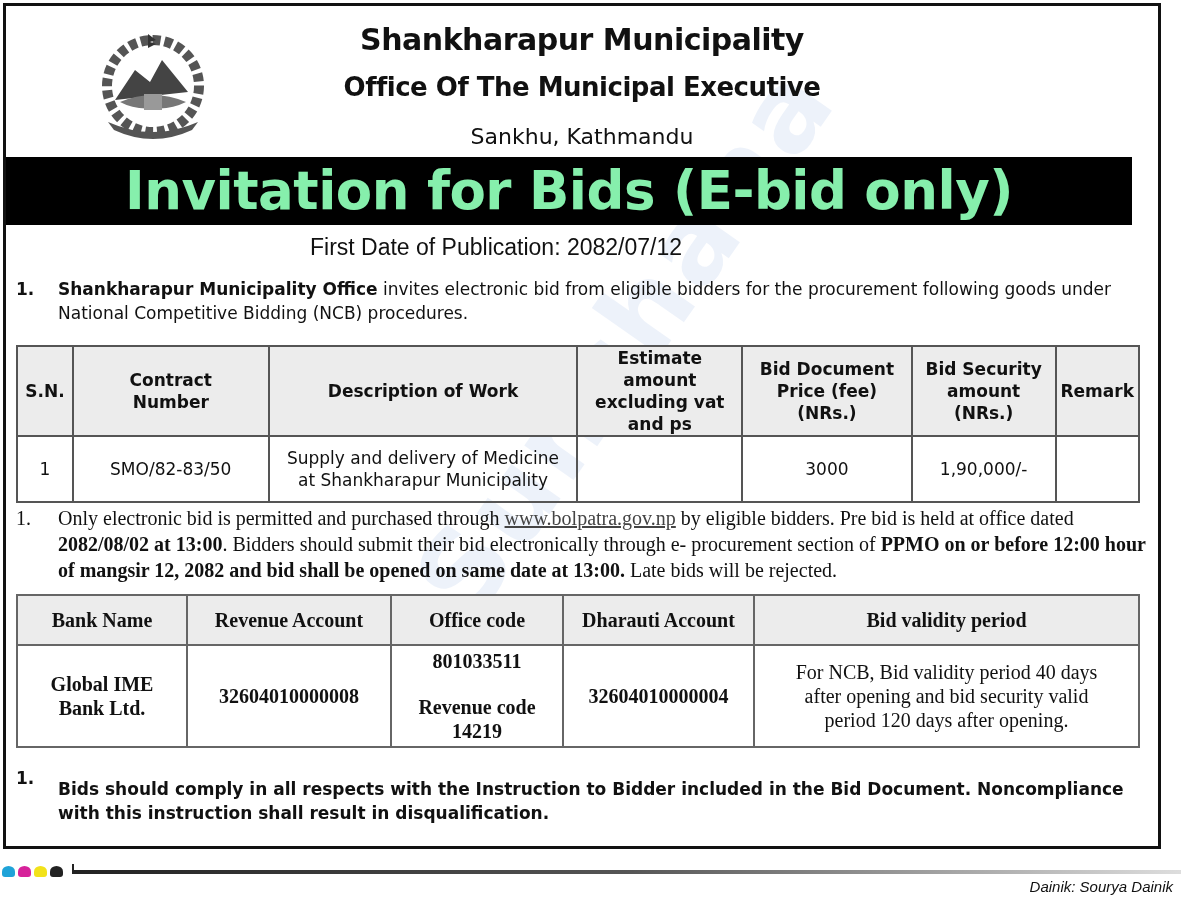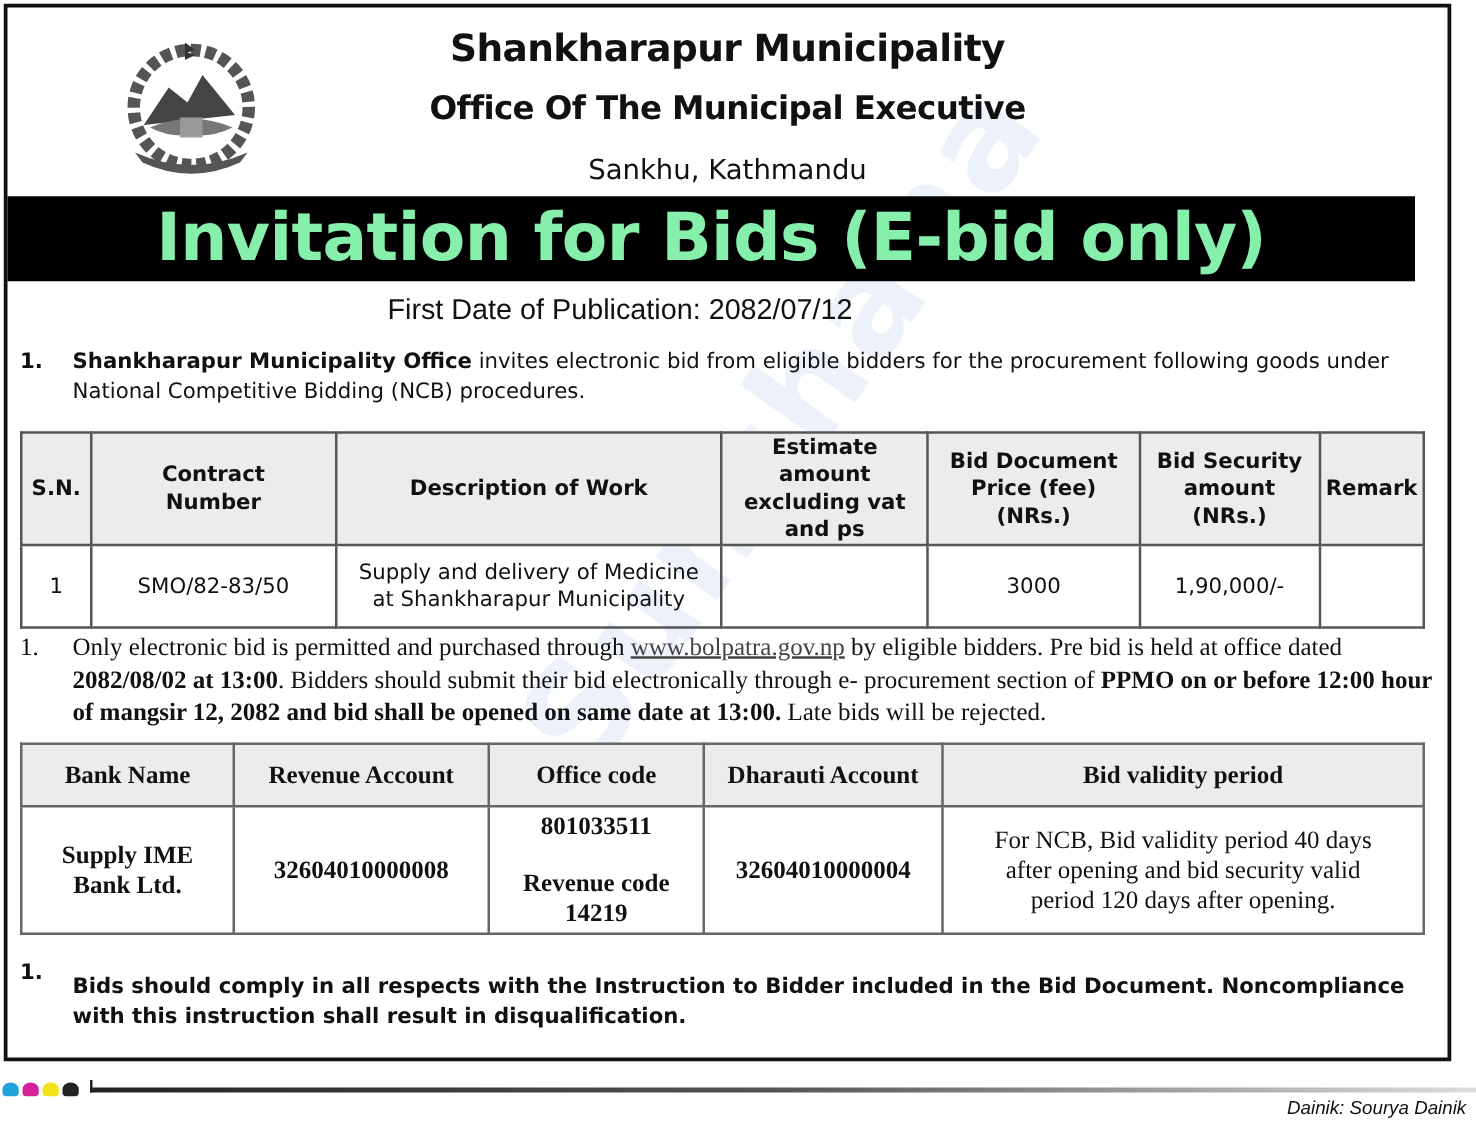--- a/index.html
+++ b/index.html
@@ -155,21 +155,21 @@
         <th style="width:156px">Bank Name</th>
         <th style="width:190px">Revenue Account</th>
         <th style="width:158px">Office code</th>
         <th style="width:177px">Dharauti Account</th>
         <th>Bid validity period</th>
       </tr>
     </thead>
     <tbody>
       <tr>
         <td>
-          <div>Supply IME</div>
+          <div>Global IME</div>
           <div>Bank Ltd.</div>
         </td>
         <td>32604010000008</td>
         <td>
           <div>801033511</div>
           <span class="gap"></span>
           <div>Revenue code</div>
           <div>14219</div>
         </td>
         <td>32604010000004</td>

